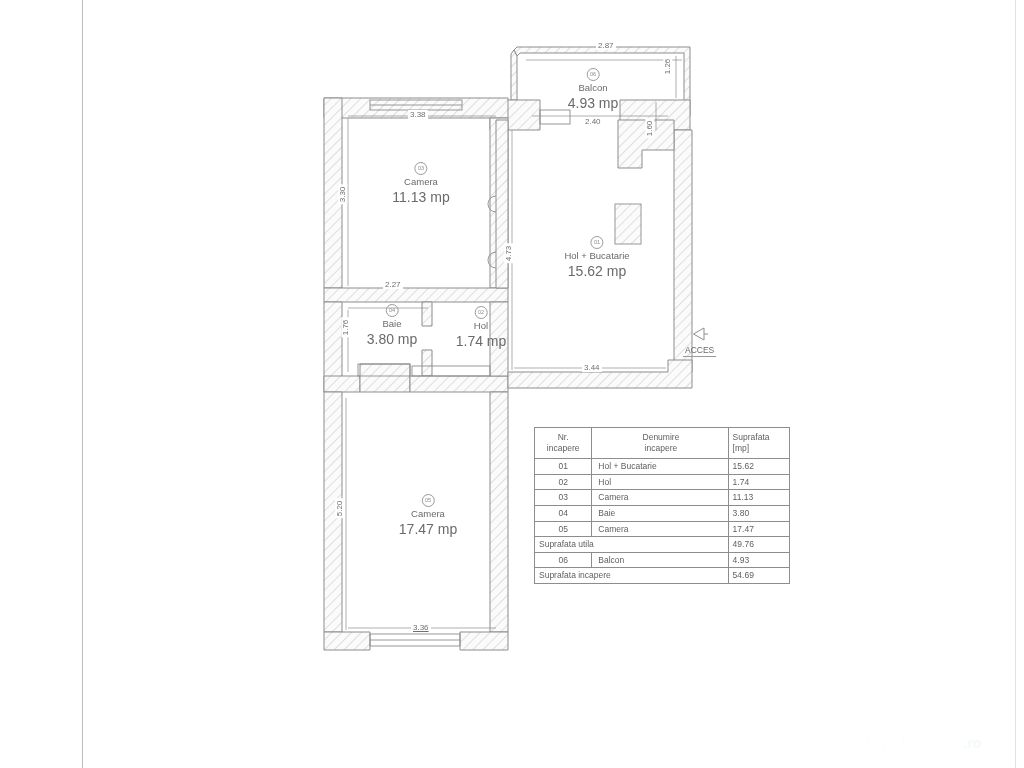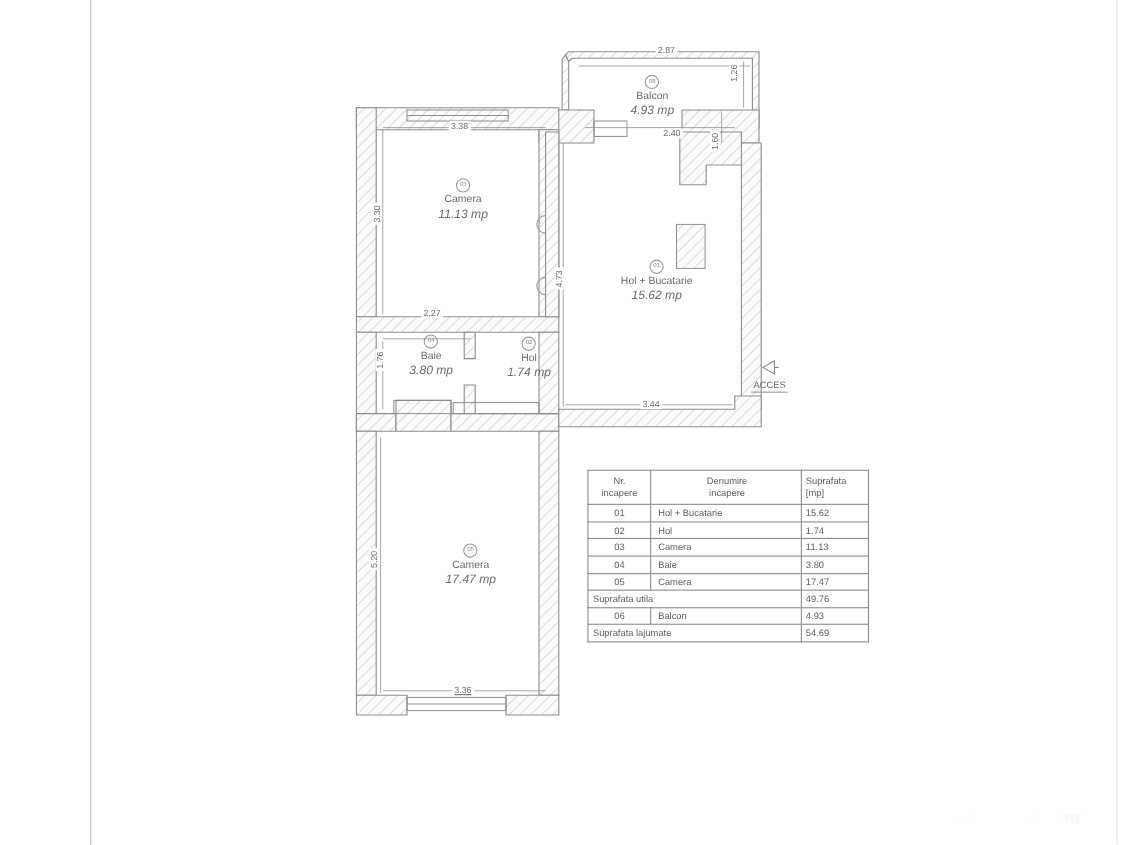--- a/index.html
+++ b/index.html
@@ -47,21 +47,21 @@
   
   .room-label {
     position: absolute;
     text-align: center;
     line-height: 1.25;
     color: #6a6a6a;
     white-space: nowrap;
     transform: translateX(-50%);
   }
   .room-label .rl-name { font-size: 9.5px; }
-  .room-label .rl-area { font-size: 11px; margin-top: 1px; font-style: italic; }
+  .room-label .rl-area { font-size: 14px; margin-top: 1px; }
   .room-badge {
     display: block;
     width: 11px; height: 11px;
     margin: 0 auto 1px auto;
     border: 1px solid #9a9a9a;
     border-radius: 50%;
     font-size: 5.5px;
     line-height: 11px;
     text-align: center;
     color: #8a8a8a;
@@ -286,21 +286,21 @@
   </div>
 
   <div class="room-label" style="left:593px; top:68px;">
     <span class="room-badge">06</span>
     <div class="rl-name">Balcon</div>
     <div class="rl-area">4.93 mp</div>
   </div>
 
   <div class="dim" style="left:596px; top:41px;">2.87</div>
   <div class="dim vert" style="left:658px; top:62px;">1.26</div>
-  <div class="dim" style="left:583px; top:117px;margin-left:18px;">2.40</div>
+  <div class="dim" style="left:583px; top:117px;">2.40</div>
   <div class="dim vert" style="left:640px; top:124px;">1.60</div>
   <div class="dim" style="left:408px; top:110px;">3.38</div>
   <div class="dim vert" style="left:333px; top:190px;">3.30</div>
   <div class="dim vert" style="left:499px; top:249px;">4.73</div>
   <div class="dim" style="left:383px; top:280px;">2.27</div>
   <div class="dim vert" style="left:336px; top:323px;">1.76</div>
   <div class="dim" style="left:582px; top:363px;">3.44</div>
   <div class="dim vert" style="left:330px; top:504px;">5.20</div>
   <div class="dim" style="left:411px; top:623px;text-decoration:underline;">3.36</div>
 
@@ -358,21 +358,21 @@
       <tr class="span-row">
         <td class="c-span" colspan="2">Suprafata utila</td>
         <td class="c-area">49.76</td>
       </tr>
       <tr>
         <td class="sub-nr">06</td>
         <td class="c-name">Balcon</td>
         <td class="c-area">4.93</td>
       </tr>
       <tr class="span-row">
-        <td class="c-span" colspan="2">Suprafata lajumate</td>
+        <td class="c-span" colspan="2">Suprafata incapere</td>
         <td class="c-area">54.69</td>
       </tr>
     </tbody>
   </table>
 
   <div id="watermark">
     <svg width="30" height="26" viewBox="0 0 30 26">
       <path d="M 1,7 L 9,3 L 16,8 L 11,12 L 6,9 Z" fill="#ffffff" opacity="0.95"></path>
       <path d="M 14,4 L 22,2 L 29,8 L 21,14 L 15,10 Z" fill="#ffffff" opacity="0.82"></path>
     </svg>

